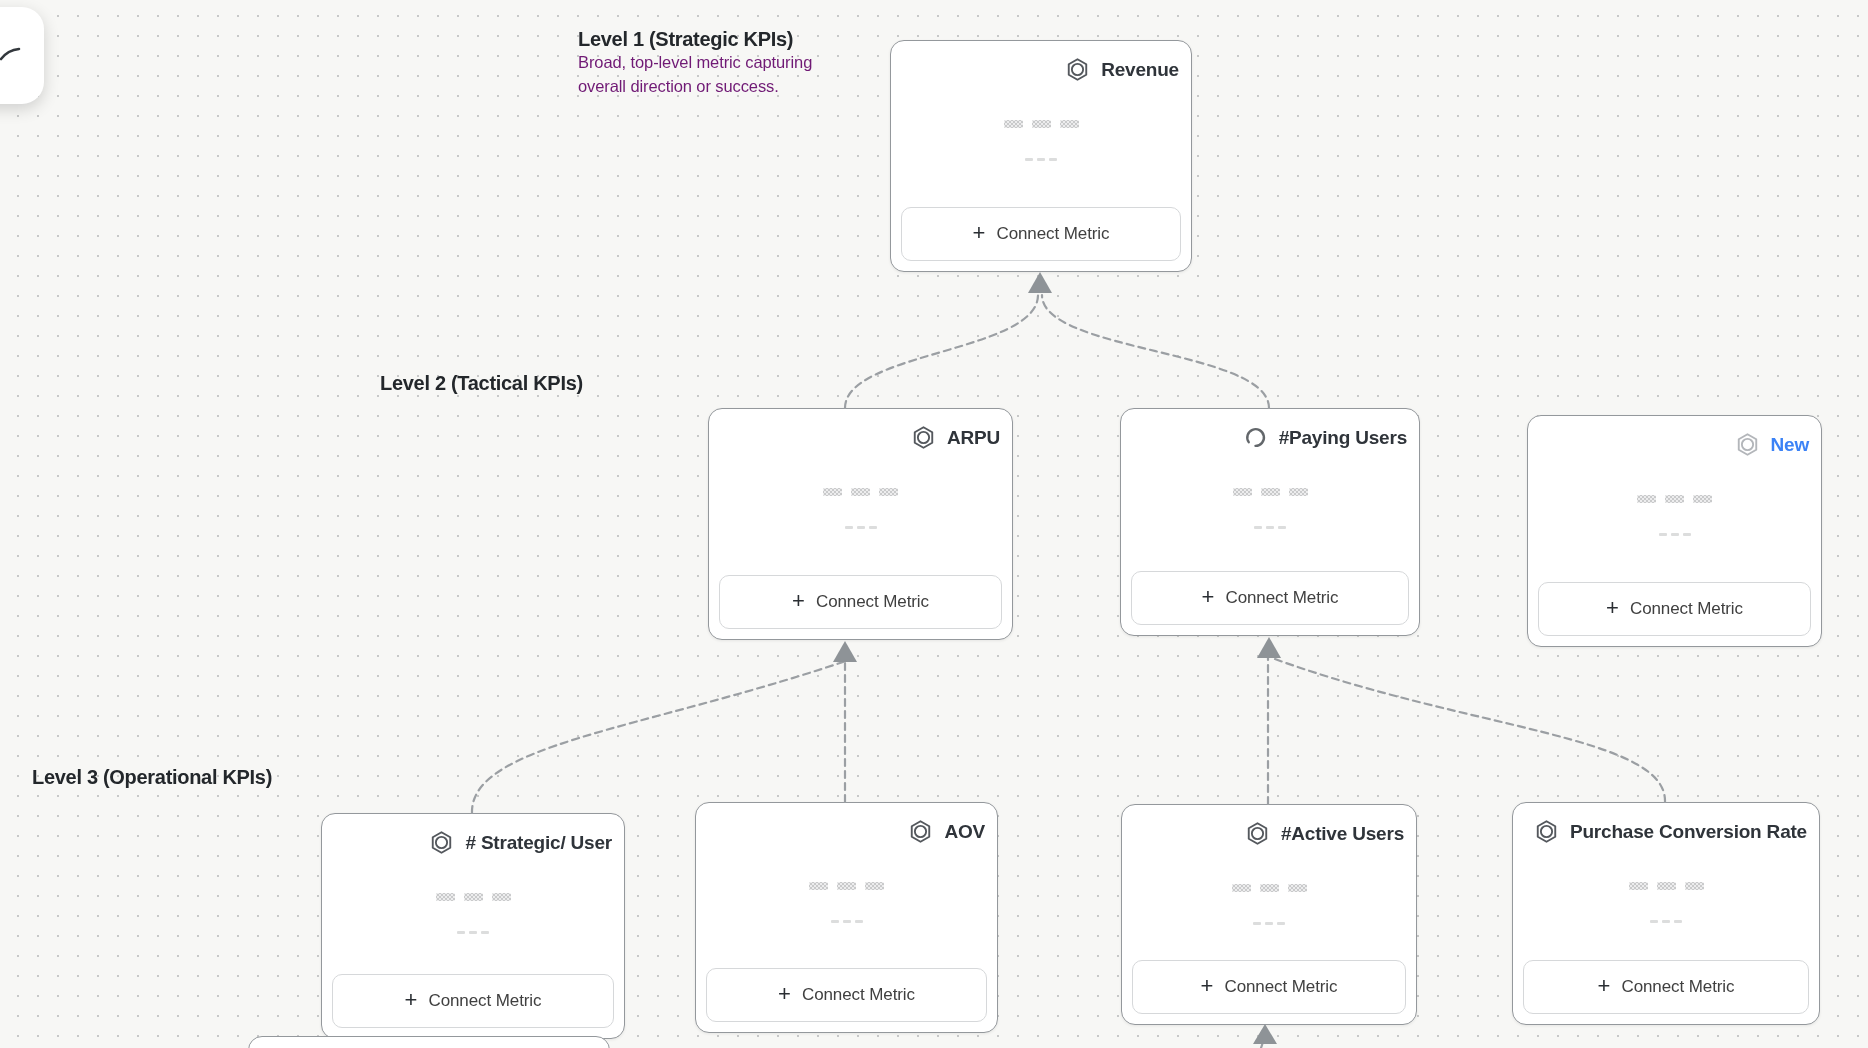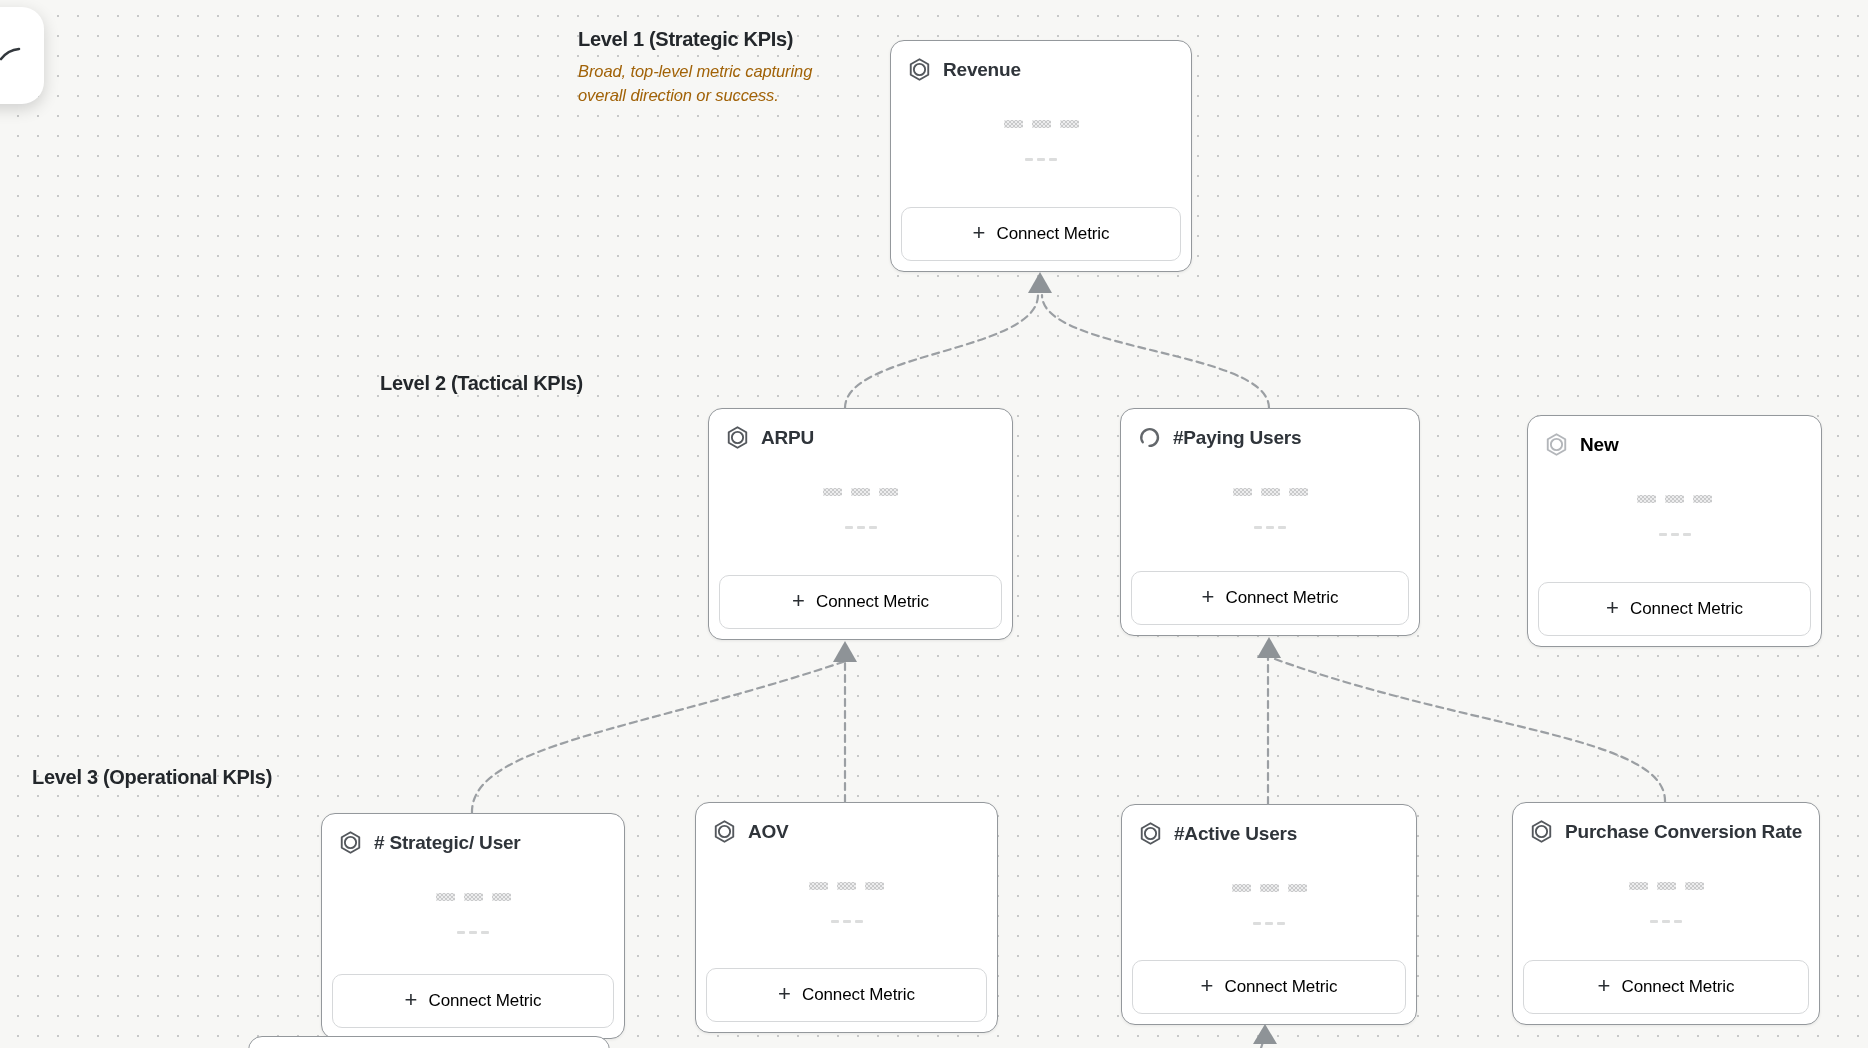--- a/index.html
+++ b/index.html
@@ -10,56 +10,56 @@
     background-image:radial-gradient(circle,#c7c8c8 1.1px,transparent 1.3px);
     background-size:20px 20px;
     background-position:8px 6px;
   }
   
   .level-label{position:absolute;}
   .level-title{
     font-size:20px;font-weight:700;color:#23272b;letter-spacing:-0.3px;white-space:nowrap;
   }
   .level-desc{
-    margin-top:9px;font-size:16.5px;color:#a16207;line-height:1.45;white-space:pre-line;letter-spacing:-0.1px;font-style:italic;
+    font-size:16.5px;color:#701a75;line-height:1.45;white-space:pre-line;letter-spacing:-0.1px;
   }
   #level1{left:578px;top:28px;}
   #level2{left:380px;top:372px;}
   #level3{left:32px;top:766px;text-align:right;}
 
   
   .kpi-card{
     position:absolute;background:#ffffff;border:1.4px solid #94989c;border-radius:14px;
     box-shadow:0 1px 3px rgba(0,0,0,0.07);
   }
-  .card-header{position:absolute;top:16px;left:16px;right:12px;display:flex;align-items:center;gap:11px;}
+  .card-header{position:absolute;top:16px;left:16px;right:12px;display:flex;align-items:center;gap:11px;justify-content:flex-end;}
   .card-icon{width:25px;height:25px;flex:0 0 auto;display:flex;align-items:center;justify-content:center;}
   .card-title{font-size:19px;font-weight:700;color:#2f343a;letter-spacing:-0.2px;white-space:nowrap;}
-  .kpi-card.draft .card-title{color:#000000;}
+  .kpi-card.draft .card-title{color:#3b82f6;}
   .kpi-card .icon-stroke{stroke:#54585d;}
   .kpi-card.draft .icon-stroke{stroke:#b3b6ba;}
 
   .skeleton{position:absolute;top:79px;left:0;right:0;display:flex;flex-direction:column;align-items:center;gap:30px;}
   .skel-row1{display:flex;gap:9px;}
   .skel-row1 i{
     display:block;width:19px;height:8px;border-radius:1.5px;background-color:#ededee;
     background-image:radial-gradient(#c9cacb 1px,transparent 1px),radial-gradient(#c9cacb 1px,transparent 1px);
     background-size:4px 4px;background-position:0 0,2px 2px;
   }
   .skel-row2{display:flex;gap:4px;}
   .skel-row2 i{display:block;width:8px;height:3px;border-radius:1px;background:#dcdddd;}
 
   .connect-btn{
     position:absolute;left:10px;right:10px;bottom:10px;height:54px;
     background:#ffffff;border:1px solid #d6d8da;border-radius:10px;
     display:flex;align-items:center;justify-content:center;gap:11px;
     font-family:"Liberation Sans",sans-serif;cursor:pointer;padding:0;
   }
   .connect-btn .plus{font-size:22px;font-weight:400;color:#2a2e33;line-height:1;margin-top:-2px;}
-  .connect-btn .btn-label{font-size:17px;font-weight:500;color:#000000;letter-spacing:-0.1px;}
+  .connect-btn .btn-label{font-size:17px;font-weight:500;color:#404040;letter-spacing:-0.1px;}
 
   #card-revenue  {left:890px; top:40px;  width:300px;height:230px;}
   #card-arpu     {left:708px; top:408px; width:303px;height:230px;}
   #card-paying   {left:1120px;top:408px; width:298px;height:226px;}
   #card-new      {left:1527px;top:415px; width:293px;height:230px;}
   #card-purchases{left:321px; top:813px; width:302px;height:224px;}
   #card-aov      {left:695px; top:802px; width:301px;height:229px;}
   #card-active   {left:1121px;top:804px; width:294px;height:219px;}
   #card-pcr      {left:1512px;top:802px; width:306px;height:221px;}
 

